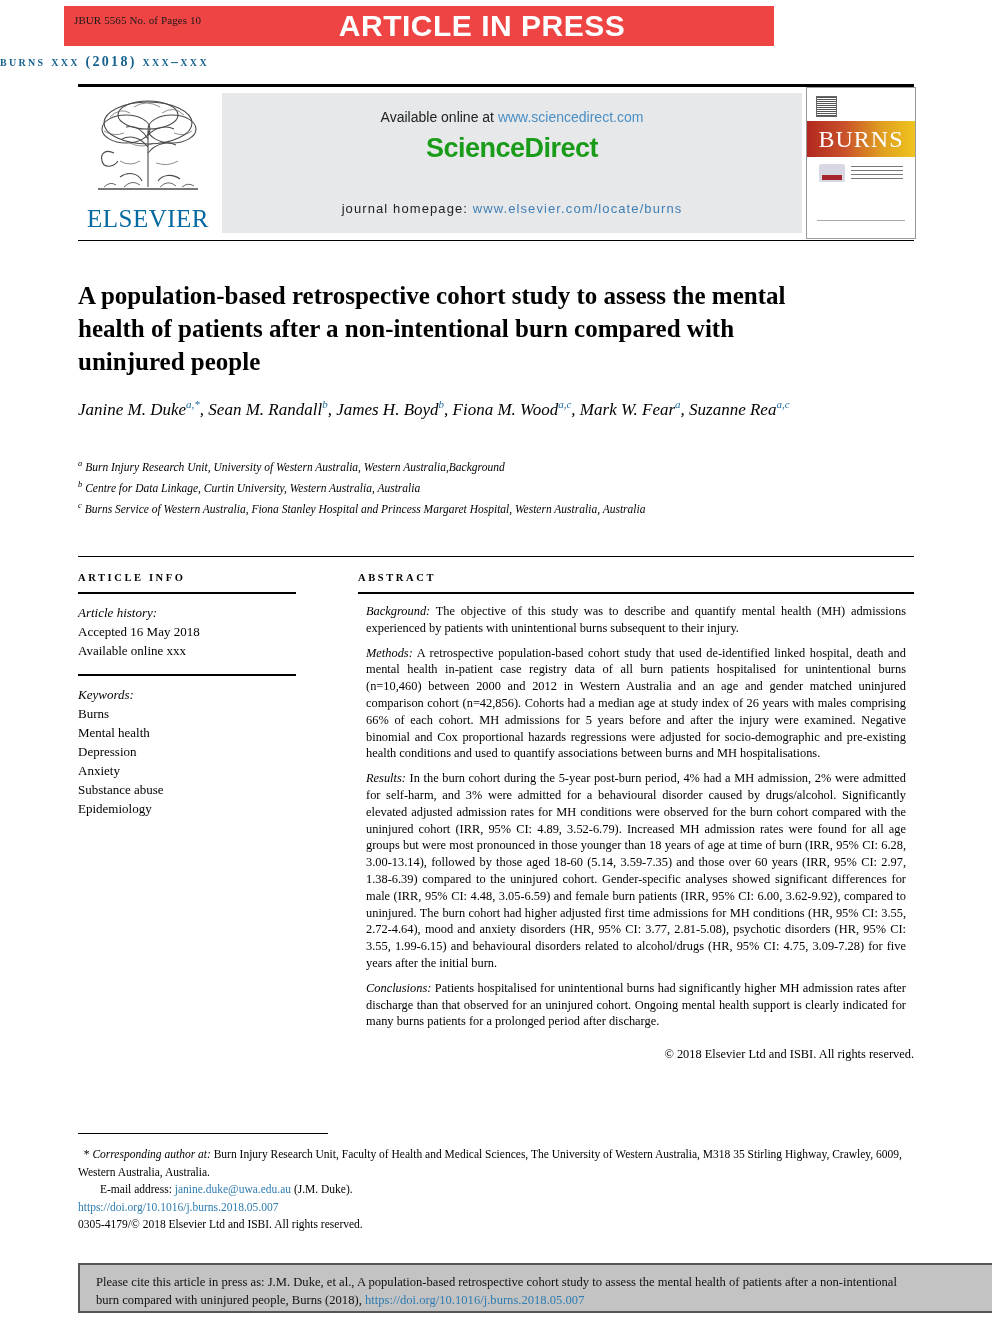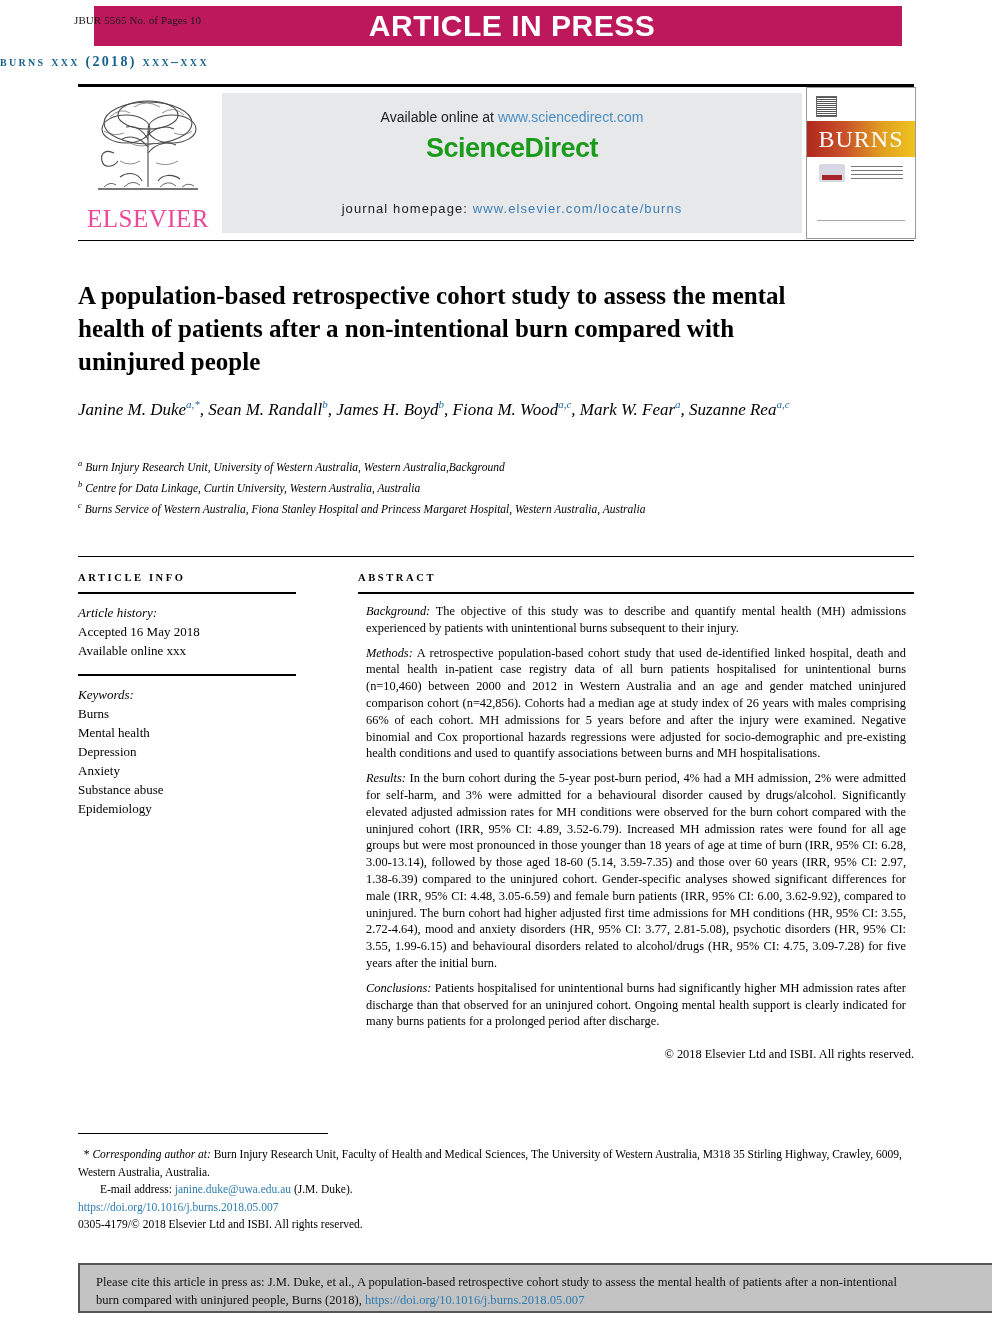--- a/index.html
+++ b/index.html
@@ -20,25 +20,25 @@
   .page {
     width: 992px;
     height: 1323px;
     position: relative;
     box-sizing: border-box;
   }
 
   
   .aip-banner {
     position: absolute;
-    left: 94px;
+    left: 64px;
     top: 6px;
-    width: 808px;
+    width: 710px;
     height: 40px;
-    background: #be185d;
+    background: #ef4444;
   }
   .aip-text {
     position: absolute;
     left: 0;
     top: 0;
     width: 836px;
     height: 40px;
     line-height: 40px;
     text-align: center;
     font-family: "Liberation Sans", sans-serif;
@@ -112,21 +112,21 @@
   }
   .elsevier-word {
     position: absolute;
     left: 8px;
     top: 118px;
     width: 124px;
     text-align: center;
     font-family: "Liberation Serif", serif;
     font-size: 25px;
     letter-spacing: 0.5px;
-    color: #ec4899;
+    color: #0369a1;
   }
 
   .sd-box {
     position: absolute;
     left: 144px;
     top: 6px;
     width: 580px;
     height: 140px;
     background: #e7e8ea;
   }

